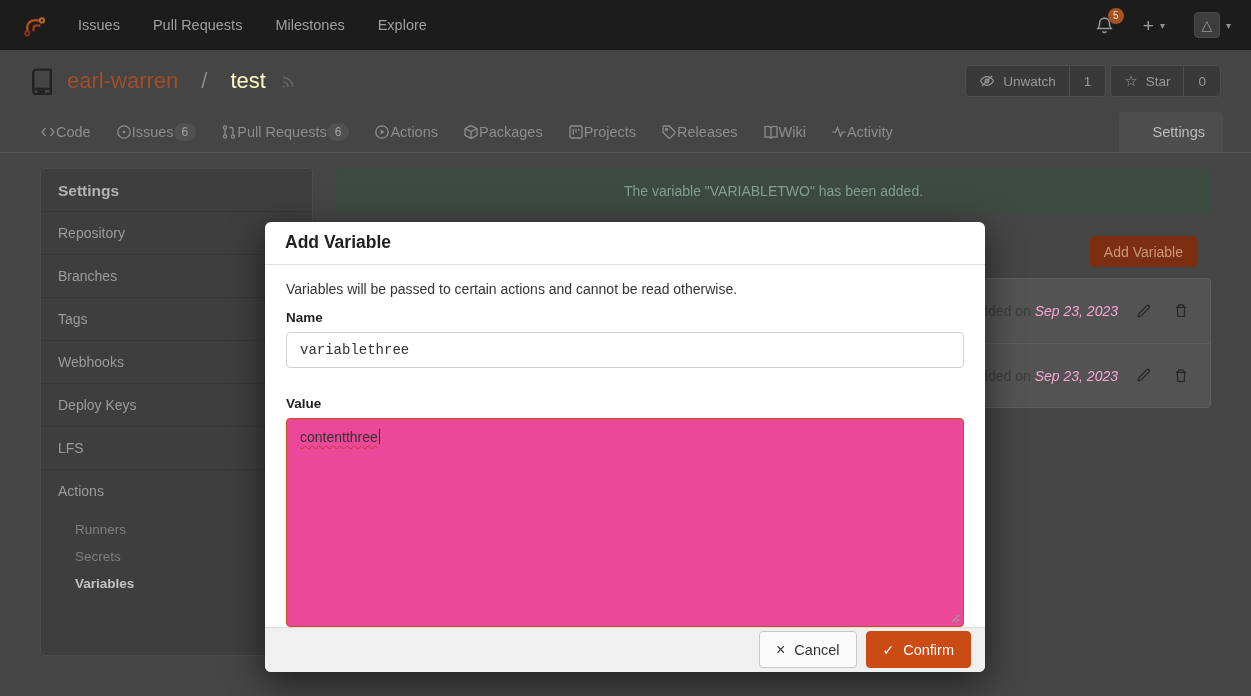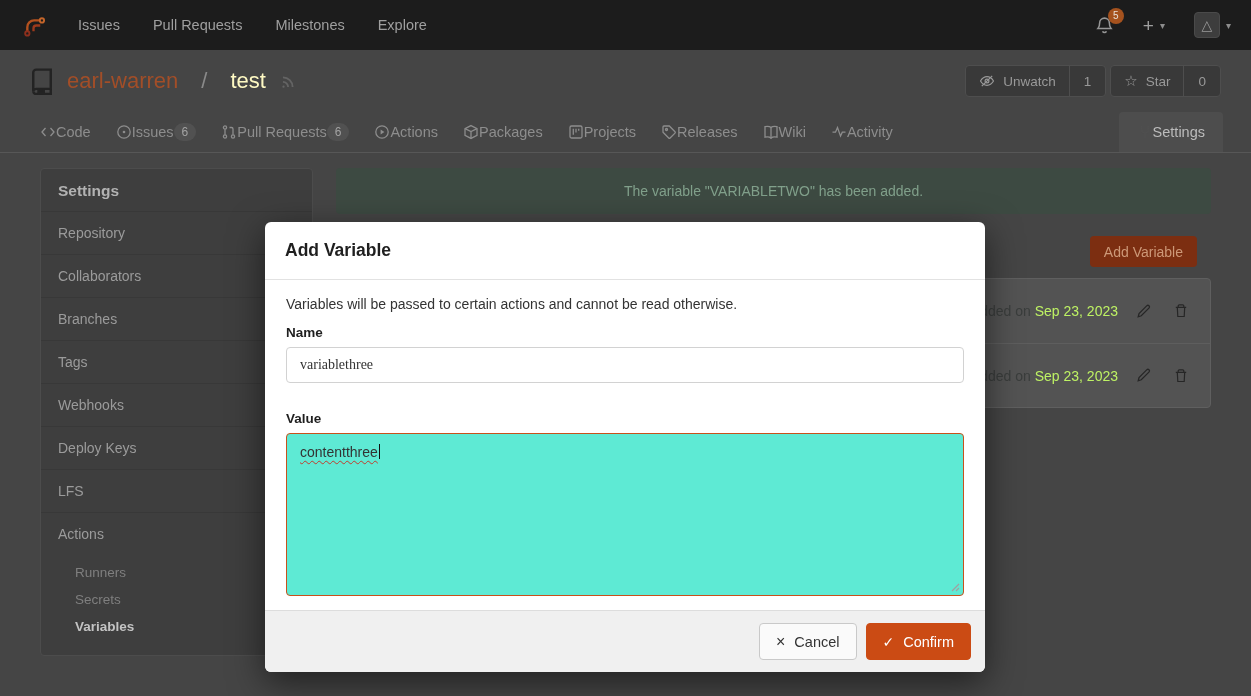--- a/index.html
+++ b/index.html
@@ -71,40 +71,40 @@
   .flash { height:46px; background:#3d4a42; border-radius:4px; color:#81a08b; font-size:14px;
            display:flex; align-items:center; justify-content:center; margin-bottom:22px; }
   .btn-row { display:flex; justify-content:flex-end; padding-right:14px; margin-bottom:11px; }
   .add-btn { background:#7c2e11; color:#cd9878; font-size:14px; border:none; border-radius:4px;
              padding:0 14px; height:31px; cursor:pointer; font-family:inherit; }
   .var-table { background:#535353; border:1px solid #5f5f5f; border-radius:4px; }
   .var-row { height:64px; display:flex; align-items:center; justify-content:flex-end;
              padding-right:21px; }
   .var-row + .var-row { border-top:1px solid #5e5e5e; }
   .row-meta { font-size:14px; color:#3a3d3c; margin-right:17px; }
-  .row-meta .row-date { color:#bef264; }
+  .row-meta .row-date { color:#f9a8d4;font-style:italic; }
   .row-icon { color:#262626; cursor:pointer; }
   .row-icon.edit { margin-right:21px; }
 
   
   .modal { position:absolute; left:265px; top:222px; width:720px; height:450px; z-index:10;
            background:#ffffff; border-radius:6px; box-shadow:0 10px 35px rgba(0,0,0,0.55);
            display:flex; flex-direction:column; }
   .modal-header { height:58px; padding:0 20px; display:flex; align-items:center;
                   border-bottom:1px solid #e2e2e2; font-size:17.5px; font-weight:bold; color:#1f1f1f; }
   .modal-body { padding:16px 21px 0; }
   .modal-desc { font-size:14px; color:#333333; margin-bottom:13px; }
   .field-label { font-size:13.5px; font-weight:bold; color:#1f1f1f; margin-bottom:7px; }
   .text-input { width:100%; height:36px; border:1px solid #d2d2d2; border-radius:4px;
                 padding:0 13px; font-size:14px; color:#333333; background:#fff;
-                font-family:Liberation Serif, serif; outline:none; }
+                font-family:Liberation Mono, monospace; outline:none; }
   .label-value { margin-top:28px; }
-  .value-area { position:relative; width:100%; height:163px; border:1px solid #c8511b;
+  .value-area { position:relative; width:100%; height:209px; border:1px solid #c8511b;
                 border-radius:4px; padding:10px 13px; font-size:14px; color:#333333;
-                background:#5eead4; cursor:text; }
+                background:#ec4899; cursor:text; }
   .squiggly { text-decoration-line:underline; text-decoration-style:wavy;
               text-decoration-color:#c23b2b; text-decoration-thickness:1px;
               text-underline-offset:3px; }
   .caret-bar { display:inline-block; width:1.5px; height:15px; background:#111;
                vertical-align:-2px; margin-left:1px; }
   .resize-handle { position:absolute; right:3px; bottom:3px; color:#a0a0a0; cursor:nwse-resize; }
   .modal-footer { margin-top:auto; height:62px; background:#f0f0f0; border-top:1px solid #dddddd;
                   border-radius:0 0 6px 6px; display:flex; align-items:center;
                   justify-content:flex-end; gap:9px; padding:0 14px; }
   .btn { height:37px; display:flex; align-items:center; gap:9px; border-radius:4px;
@@ -289,21 +289,20 @@
         <path d="M4.7 2v1.6M11.3 2v1.6"></path>
       </svg>
     </span>
     <span>Settings</span>
   </span>
 </div>
 
 <div class="sidebar">
   <div class="side-header">Settings</div>
   <div class="side-item">Repository</div>
-  <div class="side-item">Collaborators</div>
   <div class="side-item">Branches</div>
   <div class="side-item">Tags</div>
   <div class="side-item">Webhooks</div>
   <div class="side-item">Deploy Keys</div>
   <div class="side-item">LFS</div>
   <div class="side-item" style="border-bottom:none;">Actions</div>
   <div class="side-sub first">Runners</div>
   <div class="side-sub">Secrets</div>
   <div class="side-sub active">Variables</div>
 </div>

